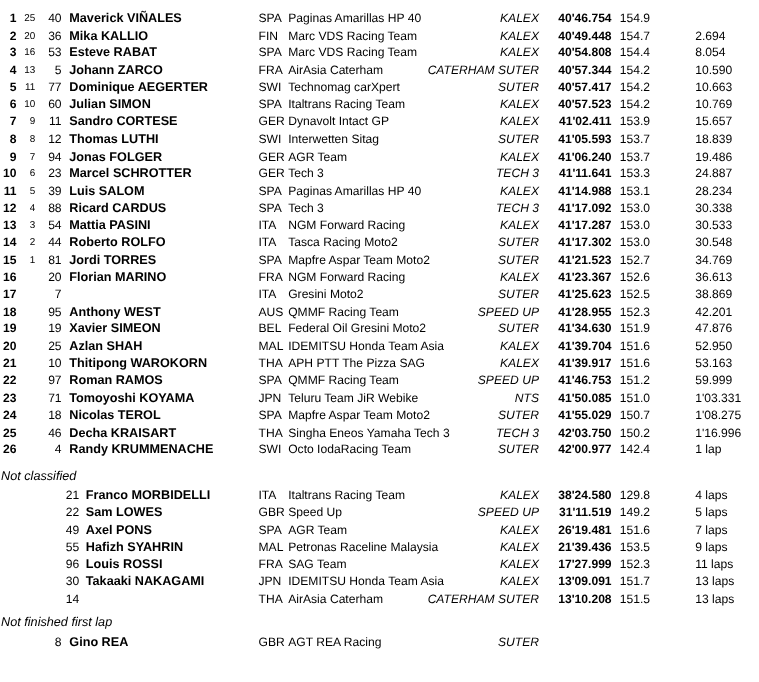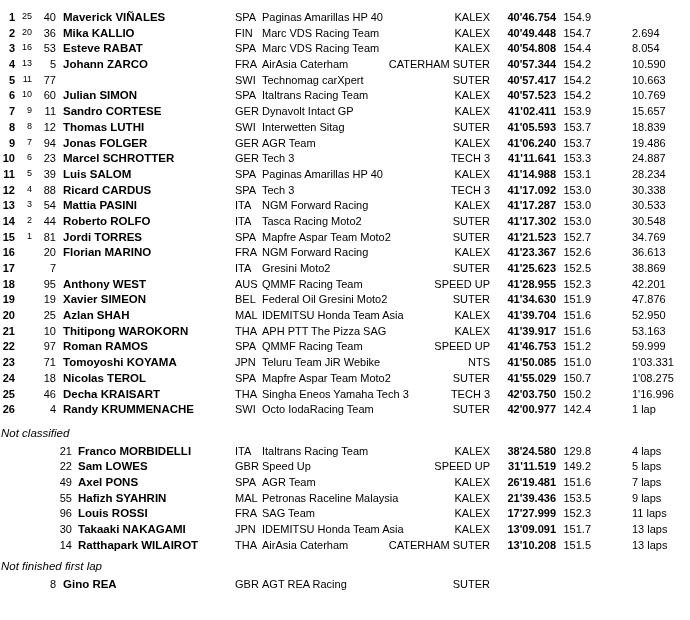--- a/index.html
+++ b/index.html
@@ -28,21 +28,21 @@
     top: 0;
     line-height: 15.7px;
     white-space: nowrap;
   }
   .col-pos    { left: 0;     width: 15px;  text-align: right; font-weight: bold; }
   .col-pts    { left: 19px;  width: 13px;  text-align: right; font-size: 9px; line-height: 12.5px; }
   .col-num    { left: 26px;  width: 30px;  text-align: right; }
   .col-name   { left: 63px;  font-weight: bold; font-size: 11.5px; }
   .col-nation { left: 235px; }
   .col-team   { left: 262px; }
-  .col-bike   { left: 378px; width: 112px; text-align: right; }
+  .col-bike   { left: 378px; width: 112px; text-align: right; font-style: italic; }
   .col-time   { left: 468px; width: 88px;  text-align: right; font-weight: bold; }
   .col-speed  { left: 548px; width: 43px;  text-align: right; }
   .col-gap    { left: 632px; width: 81px;  }
 
   
   .sec-not_classified .col-num  { left: 42px; }
   .sec-not_classified .col-name { left: 78px; }
 
   .section-header {
     font-weight: normal;
@@ -105,20 +105,21 @@
         <span class="cell col-team">AirAsia Caterham</span>
         <span class="cell col-bike">CATERHAM SUTER</span>
         <span class="cell col-time">40'57.344</span>
         <span class="cell col-speed">154.2</span>
         <span class="cell col-gap">10.590</span>
       </div>
       <div class="row">
         <span class="cell col-pos">5</span>
         <span class="cell col-pts">11</span>
         <span class="cell col-num">77</span>
+        <span class="cell col-name">Dominique AEGERTER</span>
         <span class="cell col-nation">SWI</span>
         <span class="cell col-team">Technomag carXpert</span>
         <span class="cell col-bike">SUTER</span>
         <span class="cell col-time">40'57.417</span>
         <span class="cell col-speed">154.2</span>
         <span class="cell col-gap">10.663</span>
       </div>
       <div class="row">
         <span class="cell col-pos">6</span>
         <span class="cell col-pts">10</span>
@@ -442,21 +443,20 @@
         <span class="cell col-team">IDEMITSU Honda Team Asia</span>
         <span class="cell col-bike">KALEX</span>
         <span class="cell col-time">13'09.091</span>
         <span class="cell col-speed">151.7</span>
         <span class="cell col-gap">13 laps</span>
       </div>
       <div class="row">
         <span class="cell col-pos"></span>
         <span class="cell col-pts"></span>
         <span class="cell col-num">14</span>
-        <span class="cell col-name">Ratthapark WILAIROT</span>
         <span class="cell col-nation">THA</span>
         <span class="cell col-team">AirAsia Caterham</span>
         <span class="cell col-bike">CATERHAM SUTER</span>
         <span class="cell col-time">13'10.208</span>
         <span class="cell col-speed">151.5</span>
         <span class="cell col-gap">13 laps</span>
       </div>
     </div>
     <div class="section-header hdr-not_finished_first_lap">Not finished first lap</div>
     <div class="section sec-not_finished_first_lap">

